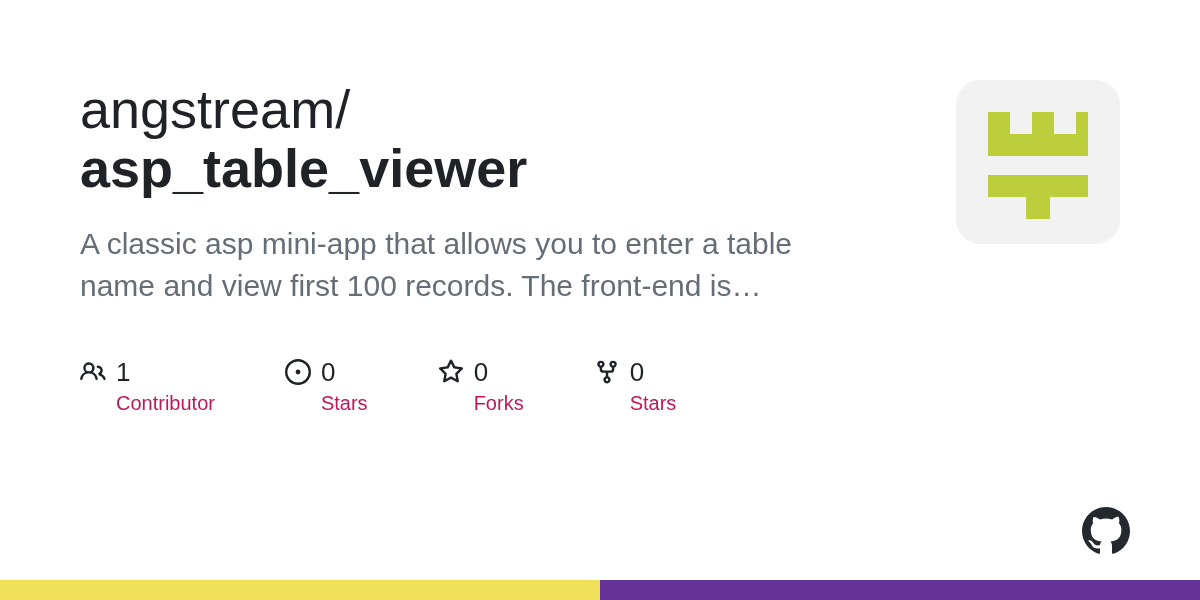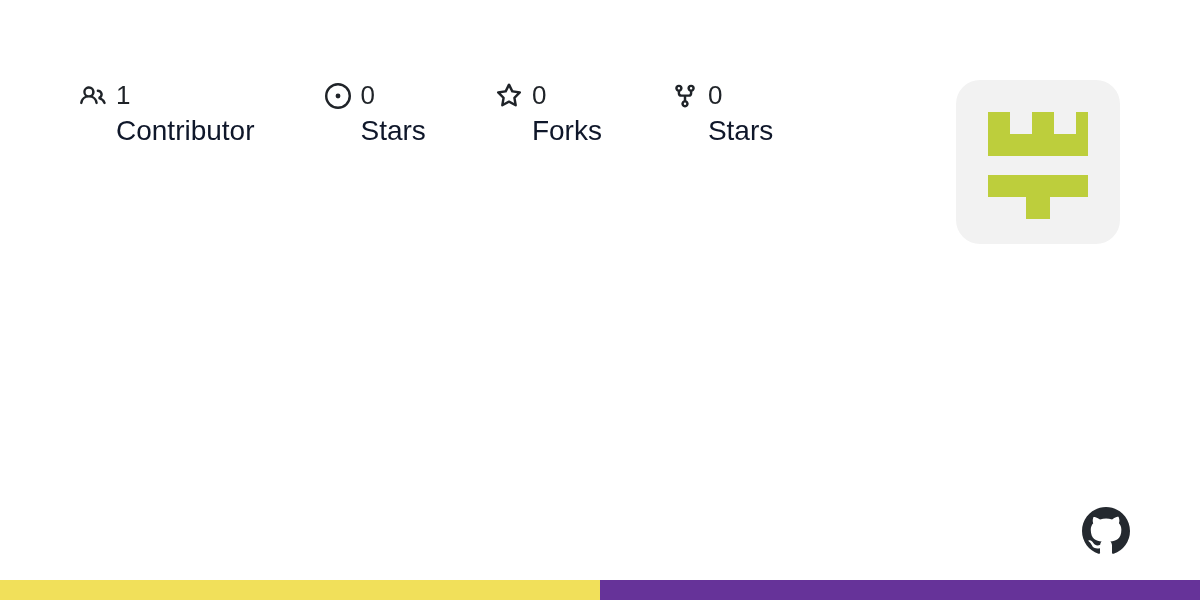--- a/index.html
+++ b/index.html
@@ -58,22 +58,22 @@
     .stat-icon {
       width: 26px;
       height: 26px;
       fill: #1f2328;
     }
     .stat-count {
       font-size: 26px;
       color: #1f2328;
     }
     .stat-label {
-      font-size: 28px;
-      color: #0f172a;
+      font-size: 20px;
+      color: #be185d;
       margin-top: 4px;
       margin-left: 36px;
     }
     .avatar-box {
       width: 164px;
       height: 164px;
       border-radius: 24px;
       background: #f2f2f2;
       display: flex;
       align-items: center;
@@ -97,20 +97,25 @@
       display: flex;
     }
     .bar-yellow { background: #f1e05a; }
     .bar-purple { background: #663399; }
   </style>
 </head>
 <body>
 
 <div class="container">
   <div class="content">
+    <div class="title-block">
+      <span class="owner">angstream</span><span class="owner">/</span><br>
+      <span class="repo">asp_table_viewer</span>
+    </div>
+    <p class="description">A classic asp mini-app that allows you to enter a table name and view first 100 records. The front-end is…</p>
     <div class="stats">
 
       <div class="stat">
         <div class="stat-top">
           <svg class="stat-icon" viewBox="0 0 16 16">
               <path d="M2 5.5a3.5 3.5 0 1 1 5.898 2.549 5.508 5.508 0 0 1 3.034 4.084.75.75 0 1 1-1.482.235 4 4 0 0 0-7.9 0 .75.75 0 0 1-1.482-.236A5.507 5.507 0 0 1 3.102 8.05 3.493 3.493 0 0 1 2 5.5ZM11 4a3.001 3.001 0 0 1 2.22 5.018 5.01 5.01 0 0 1 2.56 3.012.749.749 0 0 1-.885.954.752.752 0 0 1-.549-.514 3.507 3.507 0 0 0-2.522-2.372.75.75 0 0 1-.574-.73v-.352a.75.75 0 0 1 .416-.672A1.5 1.5 0 0 0 11 5.5.75.75 0 0 1 11 4Zm-5.5-.5a2 2 0 1 0-.001 3.999A2 2 0 0 0 5.5 3.5Z"></path>
             </svg>
           <span class="stat-count">1</span>
         </div>
         <span class="stat-label">Contributor</span>

